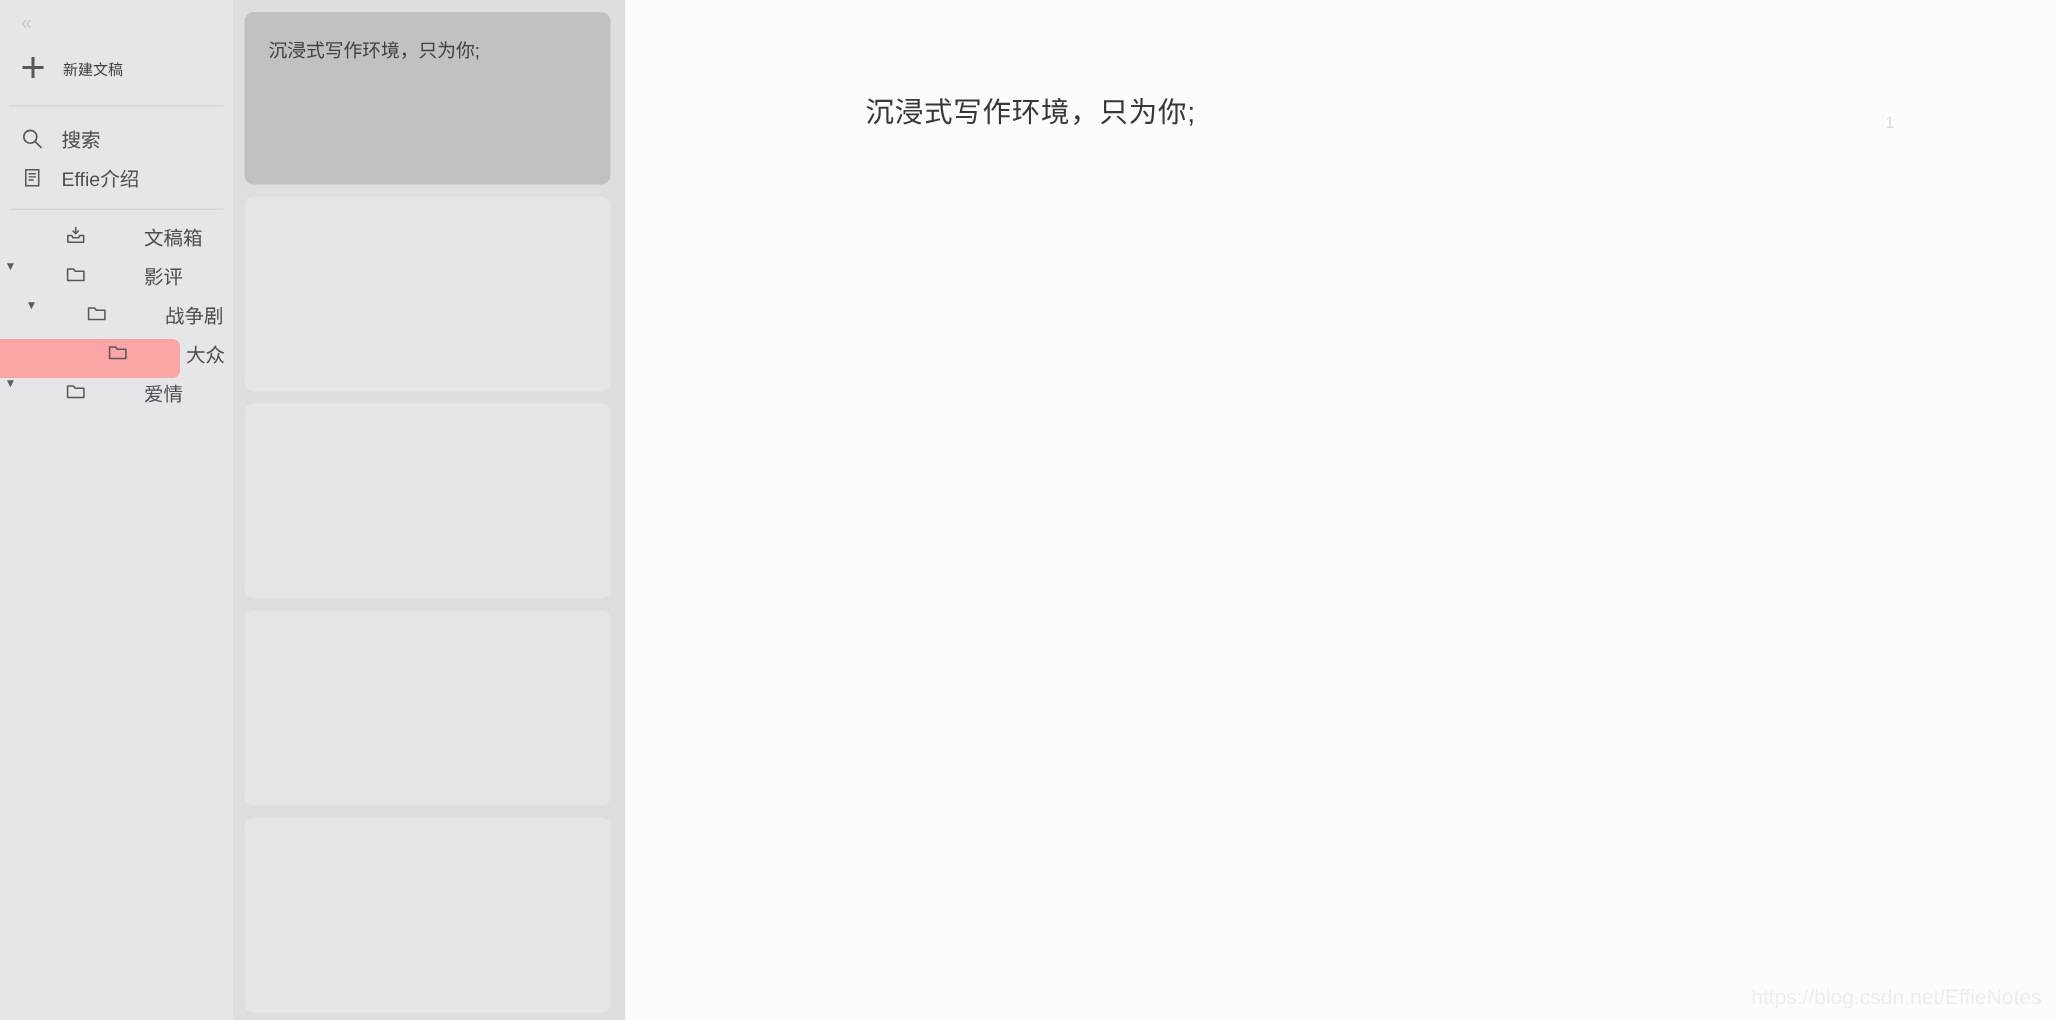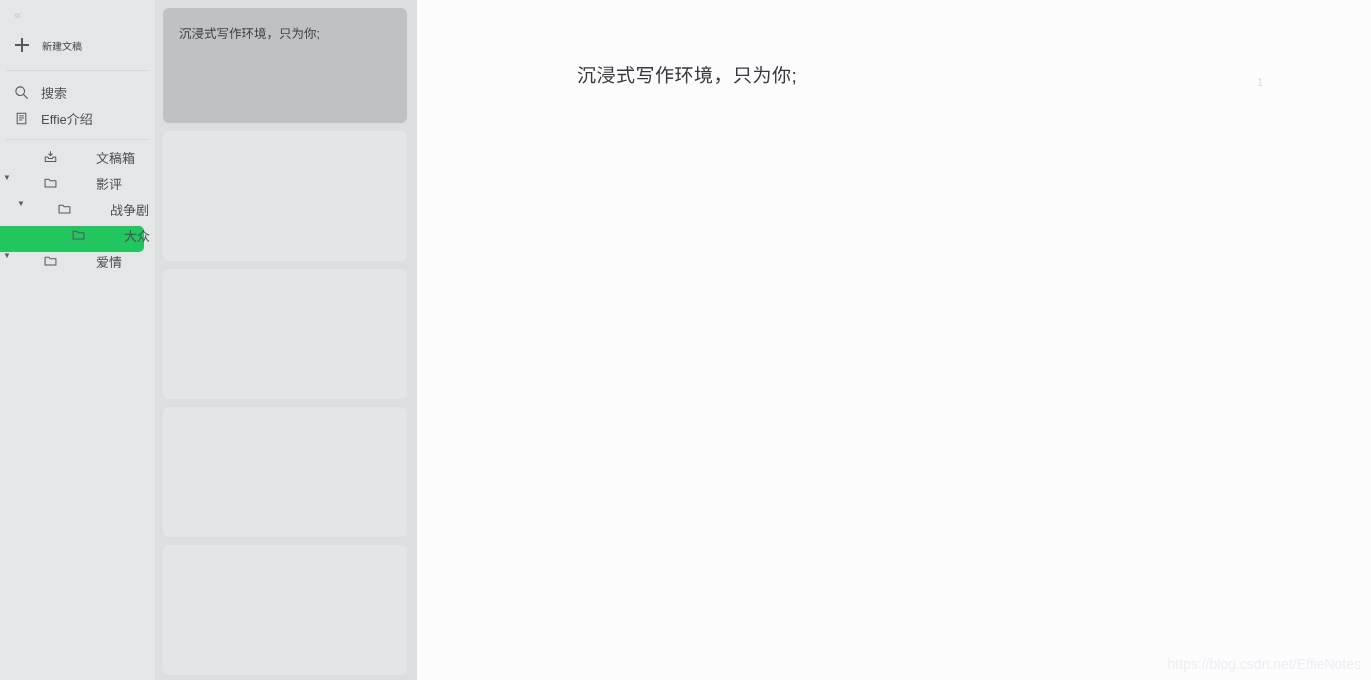--- a/index.html
+++ b/index.html
@@ -109,24 +109,24 @@
   .tree-row {
     height: 26px;
     display: flex;
     align-items: flex-start;
     cursor: pointer;
     position: relative;
     padding-right: 5px;
     gap: 28px;
   }
   .tree-row.selected {
-    background: #22c55e;
+    background: #fca5a5;
     border-top-right-radius: 5px;
     border-bottom-right-radius: 5px;
-    width: 144px;
+    width: 120px;
   }
   .caret {
     width: 14px;
     flex: 0 0 14px;
     display: flex;
     align-items: center;
     justify-content: center;
     font-size: 8px;
     color: #5a5d61;
     line-height: 1;

